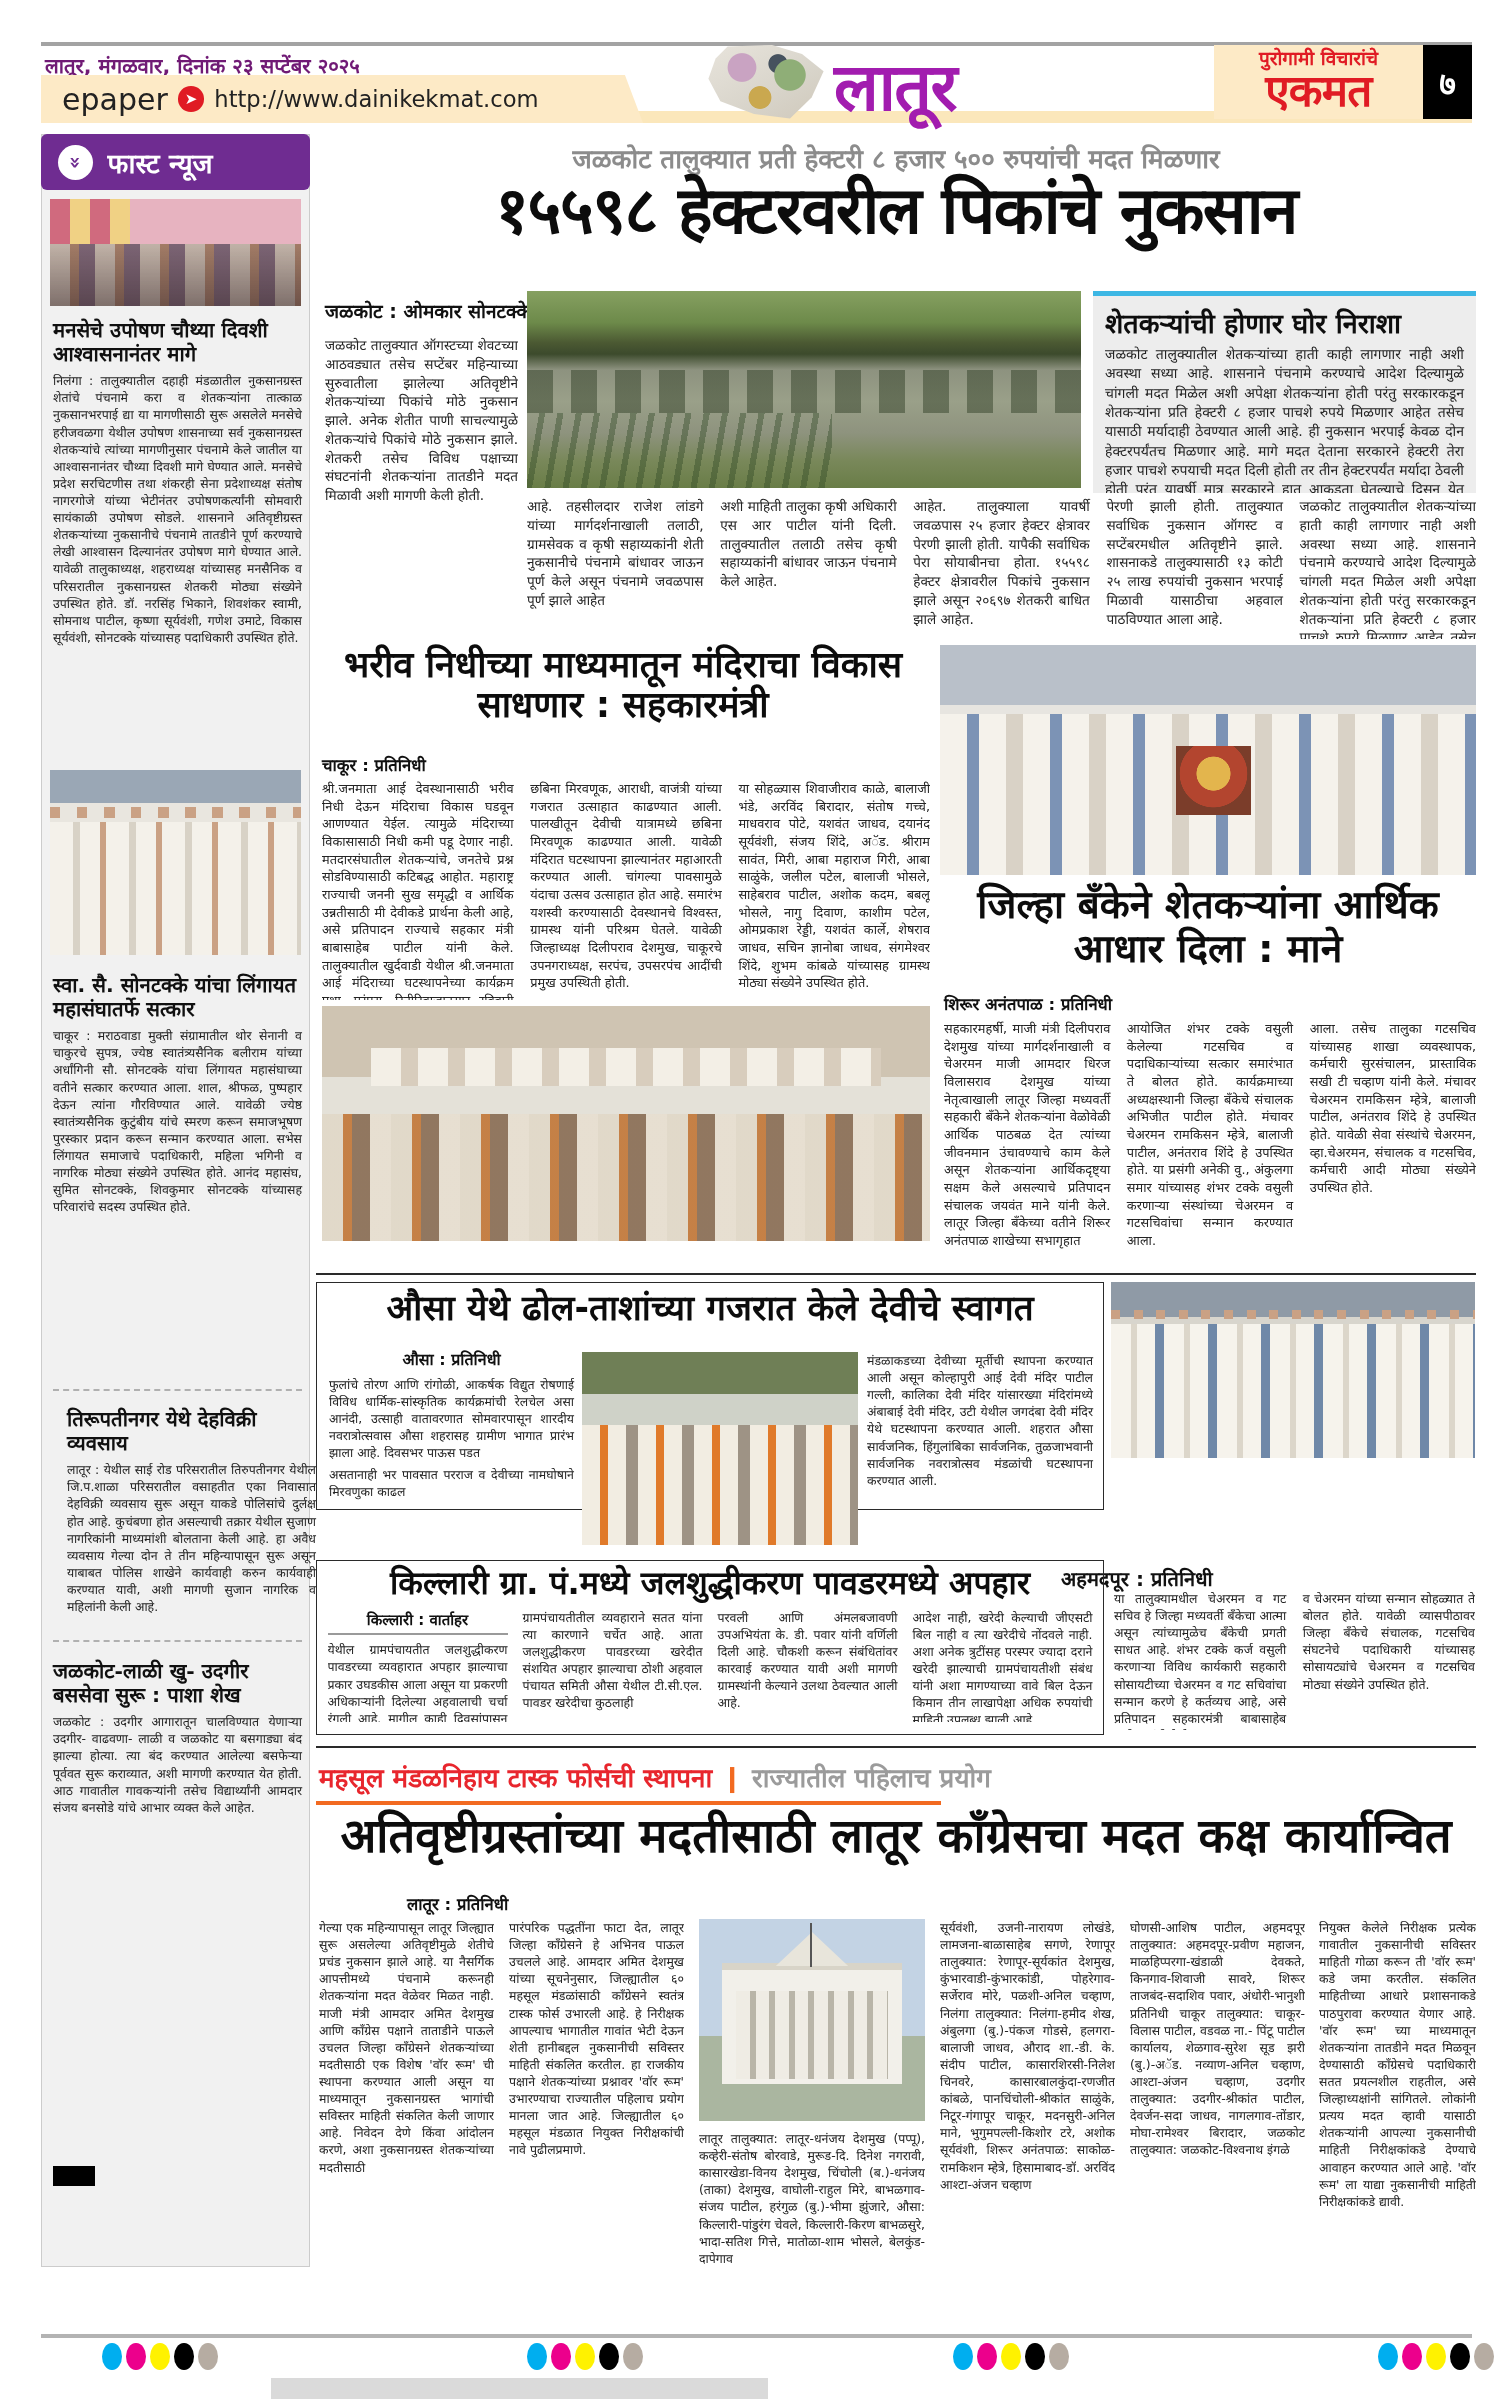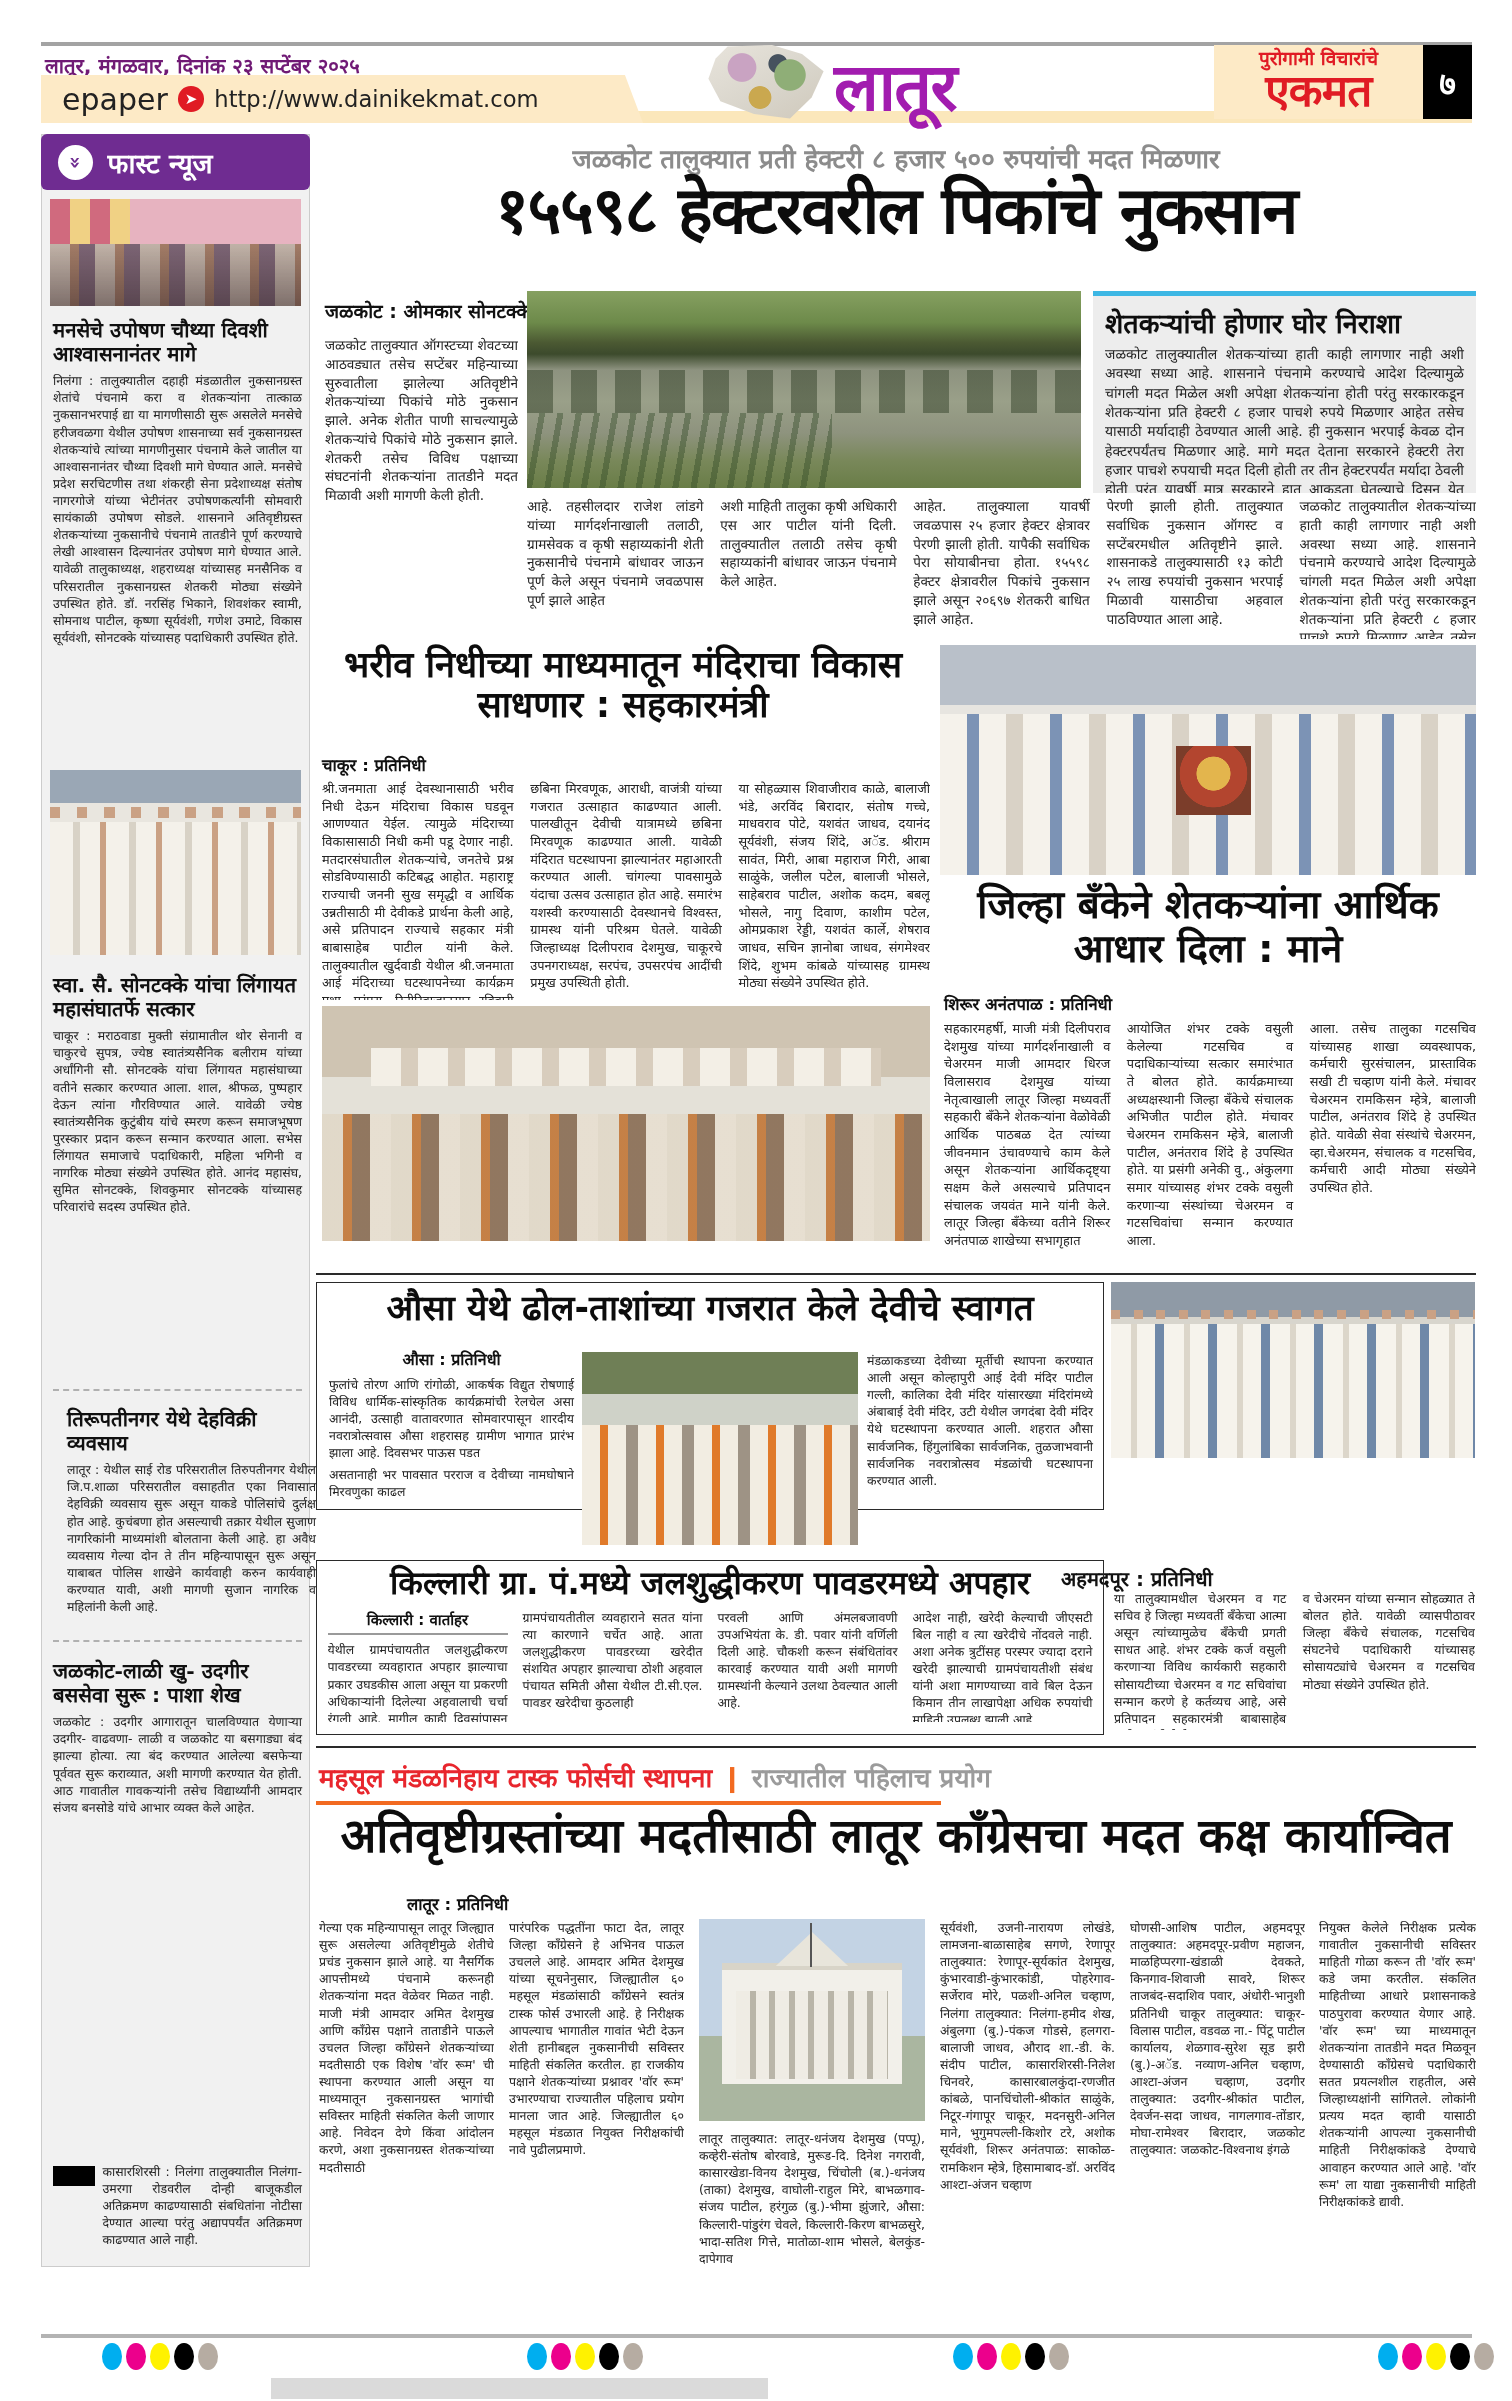--- a/index.html
+++ b/index.html
@@ -87,21 +87,20 @@
 
   <div class="abs dash-sep" style="left:53px;top:1640px;width:249px;"></div>
 
   <div class="abs" style="left:53px;top:1651px;width:249px;">
     <div class="sb-title">जळकोट-लाळी खु- उदगीर बससेवा सुरू : पाशा शेख</div>
     <div class="jtext sb-body">जळकोट : उदगीर आगारातून चालविण्यात येणाऱ्या उदगीर- वाढवणा- लाळी व जळकोट या बसगाड्या बंद झाल्या होत्या. त्या बंद करण्यात आलेल्या बसफेऱ्या पूर्ववत सुरू कराव्यात, अशी मागणी करण्यात येत होती. आठ गावातील गावकऱ्यांनी तसेच विद्यार्थ्यांनी आमदार संजय बनसोडे यांचे आभार व्यक्त केले आहेत.</div>
   </div>
 
   <div class="abs" style="left:53px;top:2163px;width:249px;display:flex;gap:7.5px;">
     <span style="width:42px;height:19.6px;background:#000;flex:0 0 auto;margin-top:3px;"></span>
-    <span class="jtext sb-body">कासारशिरसी : निलंगा तालुक्यातील निलंगा-उमरगा रोडवरील दोन्ही बाजूकडील अतिक्रमण काढण्यासाठी संबधितांना नोटीसा देण्यात आल्या परंतु अद्यापपर्यंत अतिक्रमण काढण्यात आले नाही.</span>
   </div>
 
   <div class="abs" style="left:316px;top:140px;width:1160px;text-align:center;font-size:26px;font-weight:800;color:#8c8c8c;">जळकोट तालुक्यात प्रती हेक्टरी ८ हजार ५०० रुपयांची मदत मिळणार</div>
   <div class="abs hl" style="left:316px;top:175px;width:1160px;text-align:center;font-size:65px;font-weight:900;letter-spacing:-1.5px;">१५५९८ हेक्टरवरील पिकांचे नुकसान</div>
 
   <div class="abs byline" style="left:325px;top:298px;font-size:19px;">जळकोट : ओमकार सोनटक्के</div>
 
   <div class="abs jtext" style="left:325px;top:336px;width:193px;height:303px;font-size:13.6px;overflow:hidden;">जळकोट तालुक्यात ऑगस्टच्या शेवटच्या आठवड्यात तसेच सप्टेंबर महिन्याच्या सुरुवातीला झालेल्या अतिवृष्टीने शेतकऱ्यांच्या पिकांचे मोठे नुकसान झाले. अनेक शेतीत पाणी साचल्यामुळे शेतकऱ्यांचे पिकांचे मोठे नुकसान झाले. शेतकरी तसेच विविध पक्षाच्या संघटनांनी शेतकऱ्यांना तातडीने मदत मिळावी अशी मागणी केली होती.</div>
 
   <div class="abs photo" style="left:527px;top:291px;width:554px;height:197px;background:linear-gradient(180deg,#86a061 0%,#6d8a4a 16%,#4c5a33 26%,#3c4a2c 32%,#8d927f 40%,#9aa089 56%,#8e937e 72%,#79885a 86%,#697d47 100%);">

